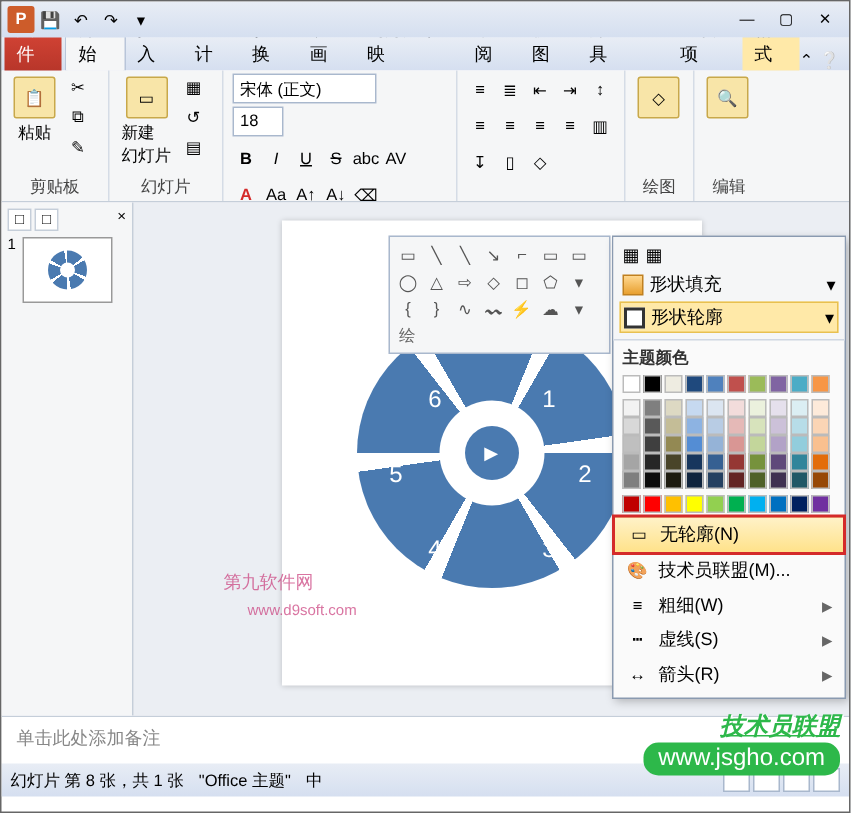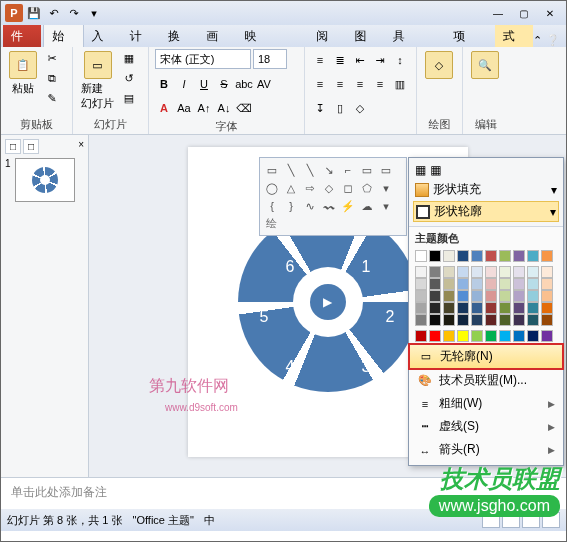--- a/index.html
+++ b/index.html
@@ -21,21 +21,21 @@
 .ribbon-right { margin-left: auto; display: flex; gap: 4px; padding-right: 6px; font-size: 11px; align-items: center; }
 
 .ribbon { height: 88px; background: #f5f6f7; border-bottom: 1px solid #c5ced9; display: flex; font-size: 11px; }
 .group { border-right: 1px solid #d5dce6; padding: 2px 6px; display: flex; flex-direction: column; }
 .group-body { display: flex; gap: 4px; flex: 1; align-items: flex-start; }
 .group-label { text-align: center; font-size: 11px; color: #444; padding-top: 2px; }
 .big-btn { display: flex; flex-direction: column; align-items: center; gap: 2px; padding: 2px; cursor: pointer; }
 .big-btn .ico { width: 28px; height: 28px; background: #f8e5a8; border: 1px solid #c8a84a; border-radius: 2px; display: flex; align-items: center; justify-content: center; }
 .small-col { display: flex; flex-direction: column; gap: 2px; }
 .small-btn { width: 18px; height: 18px; border: 1px solid transparent; display: flex; align-items: center; justify-content: center; cursor: pointer; }
-.font-picker { display: flex; gap: 2px; }
+.font-picker { display: flex; gap: 2px; flex-direction: column; }
 .combo { height: 20px; border: 1px solid #a9b8cd; background: #fff; font-size: 11px; padding: 0 4px; display: flex; align-items: center; }
 .btn-row { display: flex; gap: 2px; margin-top: 2px; }
 
 .workspace { display: flex; height: 342px; background: #ebeef3; position: relative; }
 .thumbpanel { width: 88px; background: #f5f6f7; border-right: 1px solid #c5ced9; padding: 4px; }
 .thumbtabs { display: flex; gap: 2px; margin-bottom: 4px; font-size: 10px; }
 .thumbtab { padding: 1px 4px; border: 1px solid #c5ced9; background: #fff; }
 .thumb { display: flex; gap: 4px; }
 .thumb-num { font-size: 10px; }
 .thumb-slide { width: 60px; height: 44px; background: #fff; border: 1px solid #999; display: flex; align-items: center; justify-content: center; }
@@ -43,21 +43,21 @@
 .mini-chart::after { content: ""; position: absolute; inset: 8px; background: #fff; border-radius: 50%; }
 
 .slide-area { flex: 1; display: flex; align-items: flex-start; justify-content: center; padding: 12px 0 0 0; overflow: hidden; }
 .slide { width: 280px; height: 310px; background: #fff; box-shadow: 0 0 4px rgba(0,0,0,.2); display: flex; align-items: center; justify-content: center; }
 .cycle { width: 180px; height: 180px; position: relative; }
 .cycle-ring { width: 180px; height: 180px; border-radius: 50%; background: conic-gradient(from -30deg, #4a7ab0 0 52deg, #fff 52deg 60deg, #4a7ab0 60deg 112deg, #fff 112deg 120deg, #4a7ab0 120deg 172deg, #fff 172deg 180deg, #4a7ab0 180deg 232deg, #fff 232deg 240deg, #4a7ab0 240deg 292deg, #fff 292deg 300deg, #4a7ab0 300deg 352deg, #fff 352deg 360deg); position: relative; }
 .cycle-ring::after { content: ""; position: absolute; inset: 55px; background: #fff; border-radius: 50%; }
 .cycle-center { position: absolute; top: 72px; left: 72px; width: 36px; height: 36px; border-radius: 50%; background: #4a7ab0; display: flex; align-items: center; justify-content: center; }
 .cycle-center::after { content: "▶"; color: #fff; font-size: 12px; }
 .seg-label { position: absolute; color: #fff; font-size: 16px; font-weight: 300; }
-.watermark { position: absolute; bottom: 80px; left: 148px; font-size: 16px; color: #c93a7a; opacity: .7; pointer-events: none; text-align: center; }
+.watermark { position: absolute; bottom: 80px; left: 148px; font-size: 12px; color: #c93a7a; opacity: .7; pointer-events: none; text-align: center; }
 .watermark-url { position: absolute; bottom: 64px; left: 164px; font-size: 10px; color: #c93a7a; opacity: .7; }
 
 .notes { height: 32px; border-top: 1px solid #c5ced9; background: #fff; padding: 6px 10px; font-size: 12px; color: #888; }
 
 .statusbar { height: 22px; background: linear-gradient(#e8edf5, #d5dff0); display: flex; align-items: center; font-size: 11px; padding: 0 6px; gap: 10px; }
 .status-right { margin-left: auto; display: flex; gap: 2px; align-items: center; }
 .view-btn { width: 18px; height: 16px; border: 1px solid #a9b8cd; background: #fff; }
 
 .shape-gallery { position: absolute; top: 156px; left: 258px; width: 148px; background: #f5f6f7; border: 1px solid #a9b8cd; padding: 4px; font-size: 11px; z-index: 5; }
 .shape-row { display: flex; gap: 3px; margin-bottom: 2px; }
@@ -71,21 +71,21 @@
 .dd-section { padding: 4px 6px 2px; font-size: 11px; color: #333; font-weight: bold; }
 .color-grid { display: grid; grid-template-columns: repeat(10, 12px); gap: 2px; padding: 2px 6px; }
 .cswatch { width: 12px; height: 12px; border: 1px solid #bbb; }
 .dd-item { display: flex; align-items: center; gap: 6px; padding: 3px 8px; cursor: pointer; }
 .dd-item.hl { background: linear-gradient(#fff2c8, #ffe28a); border: 1px solid #e8c050; }
 .dd-item.boxed { outline: 2px solid #d42a2a; outline-offset: -1px; }
 .dd-item .ico-sm { width: 16px; height: 14px; display: flex; align-items: center; justify-content: center; font-size: 11px; }
 .dd-item .arrow { margin-left: auto; font-size: 9px; color: #666; }
 
 .brand-stamp { position: absolute; right: 6px; bottom: 24px; z-index: 20; text-align: right; }
-.brand-stamp .b1 { font-size: 24px; font-weight: bold; color: #2db84a; text-shadow: 1px 1px #fff; font-style: italic; }
+.brand-stamp .b1 { font-size: 16px; font-weight: bold; color: #2db84a; text-shadow: 1px 1px #fff; font-style: italic; text-decoration: underline; }
 .brand-stamp .b2 { background: #2db84a; color: #fff; font-size: 16px; padding: 2px 10px; border-radius: 10px; display: inline-block; }
 </style>
 </head>
 <body>
 
 <div class="titlebar">
   <div class="qat">
     <div class="qat-btn app-icon">P</div>
     <div class="qat-btn">💾</div>
     <div class="qat-btn">↶</div>

